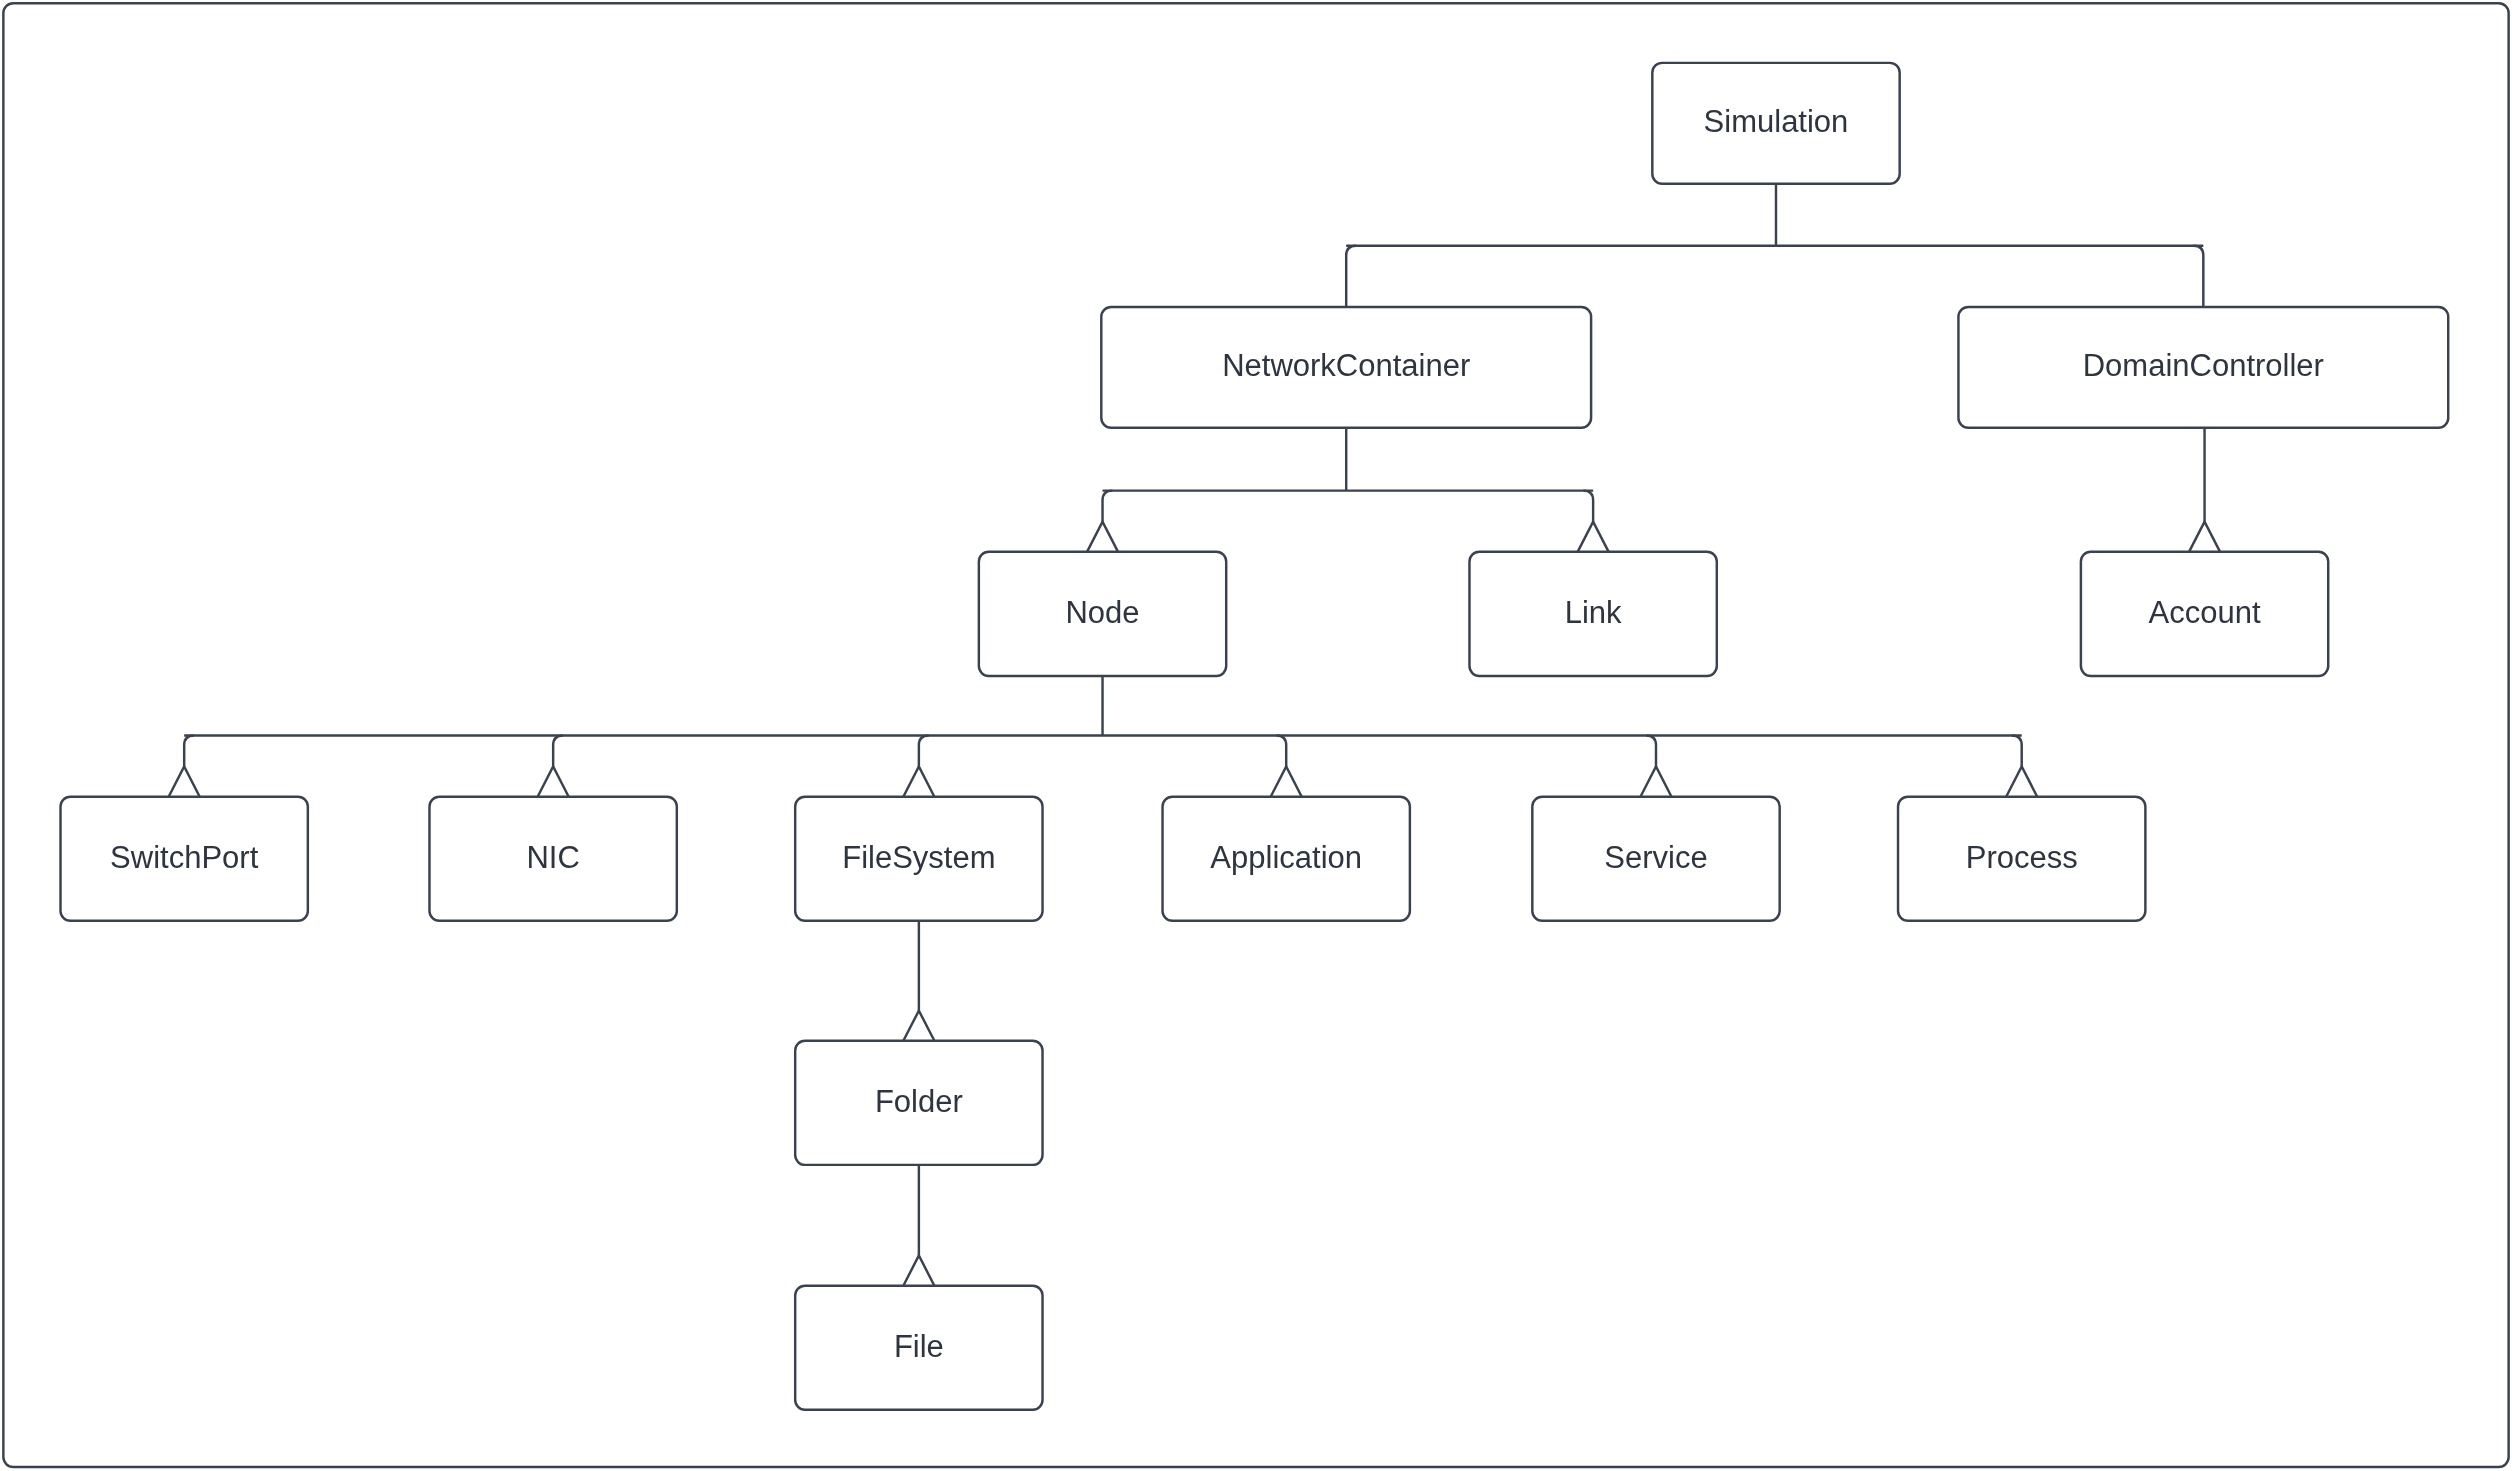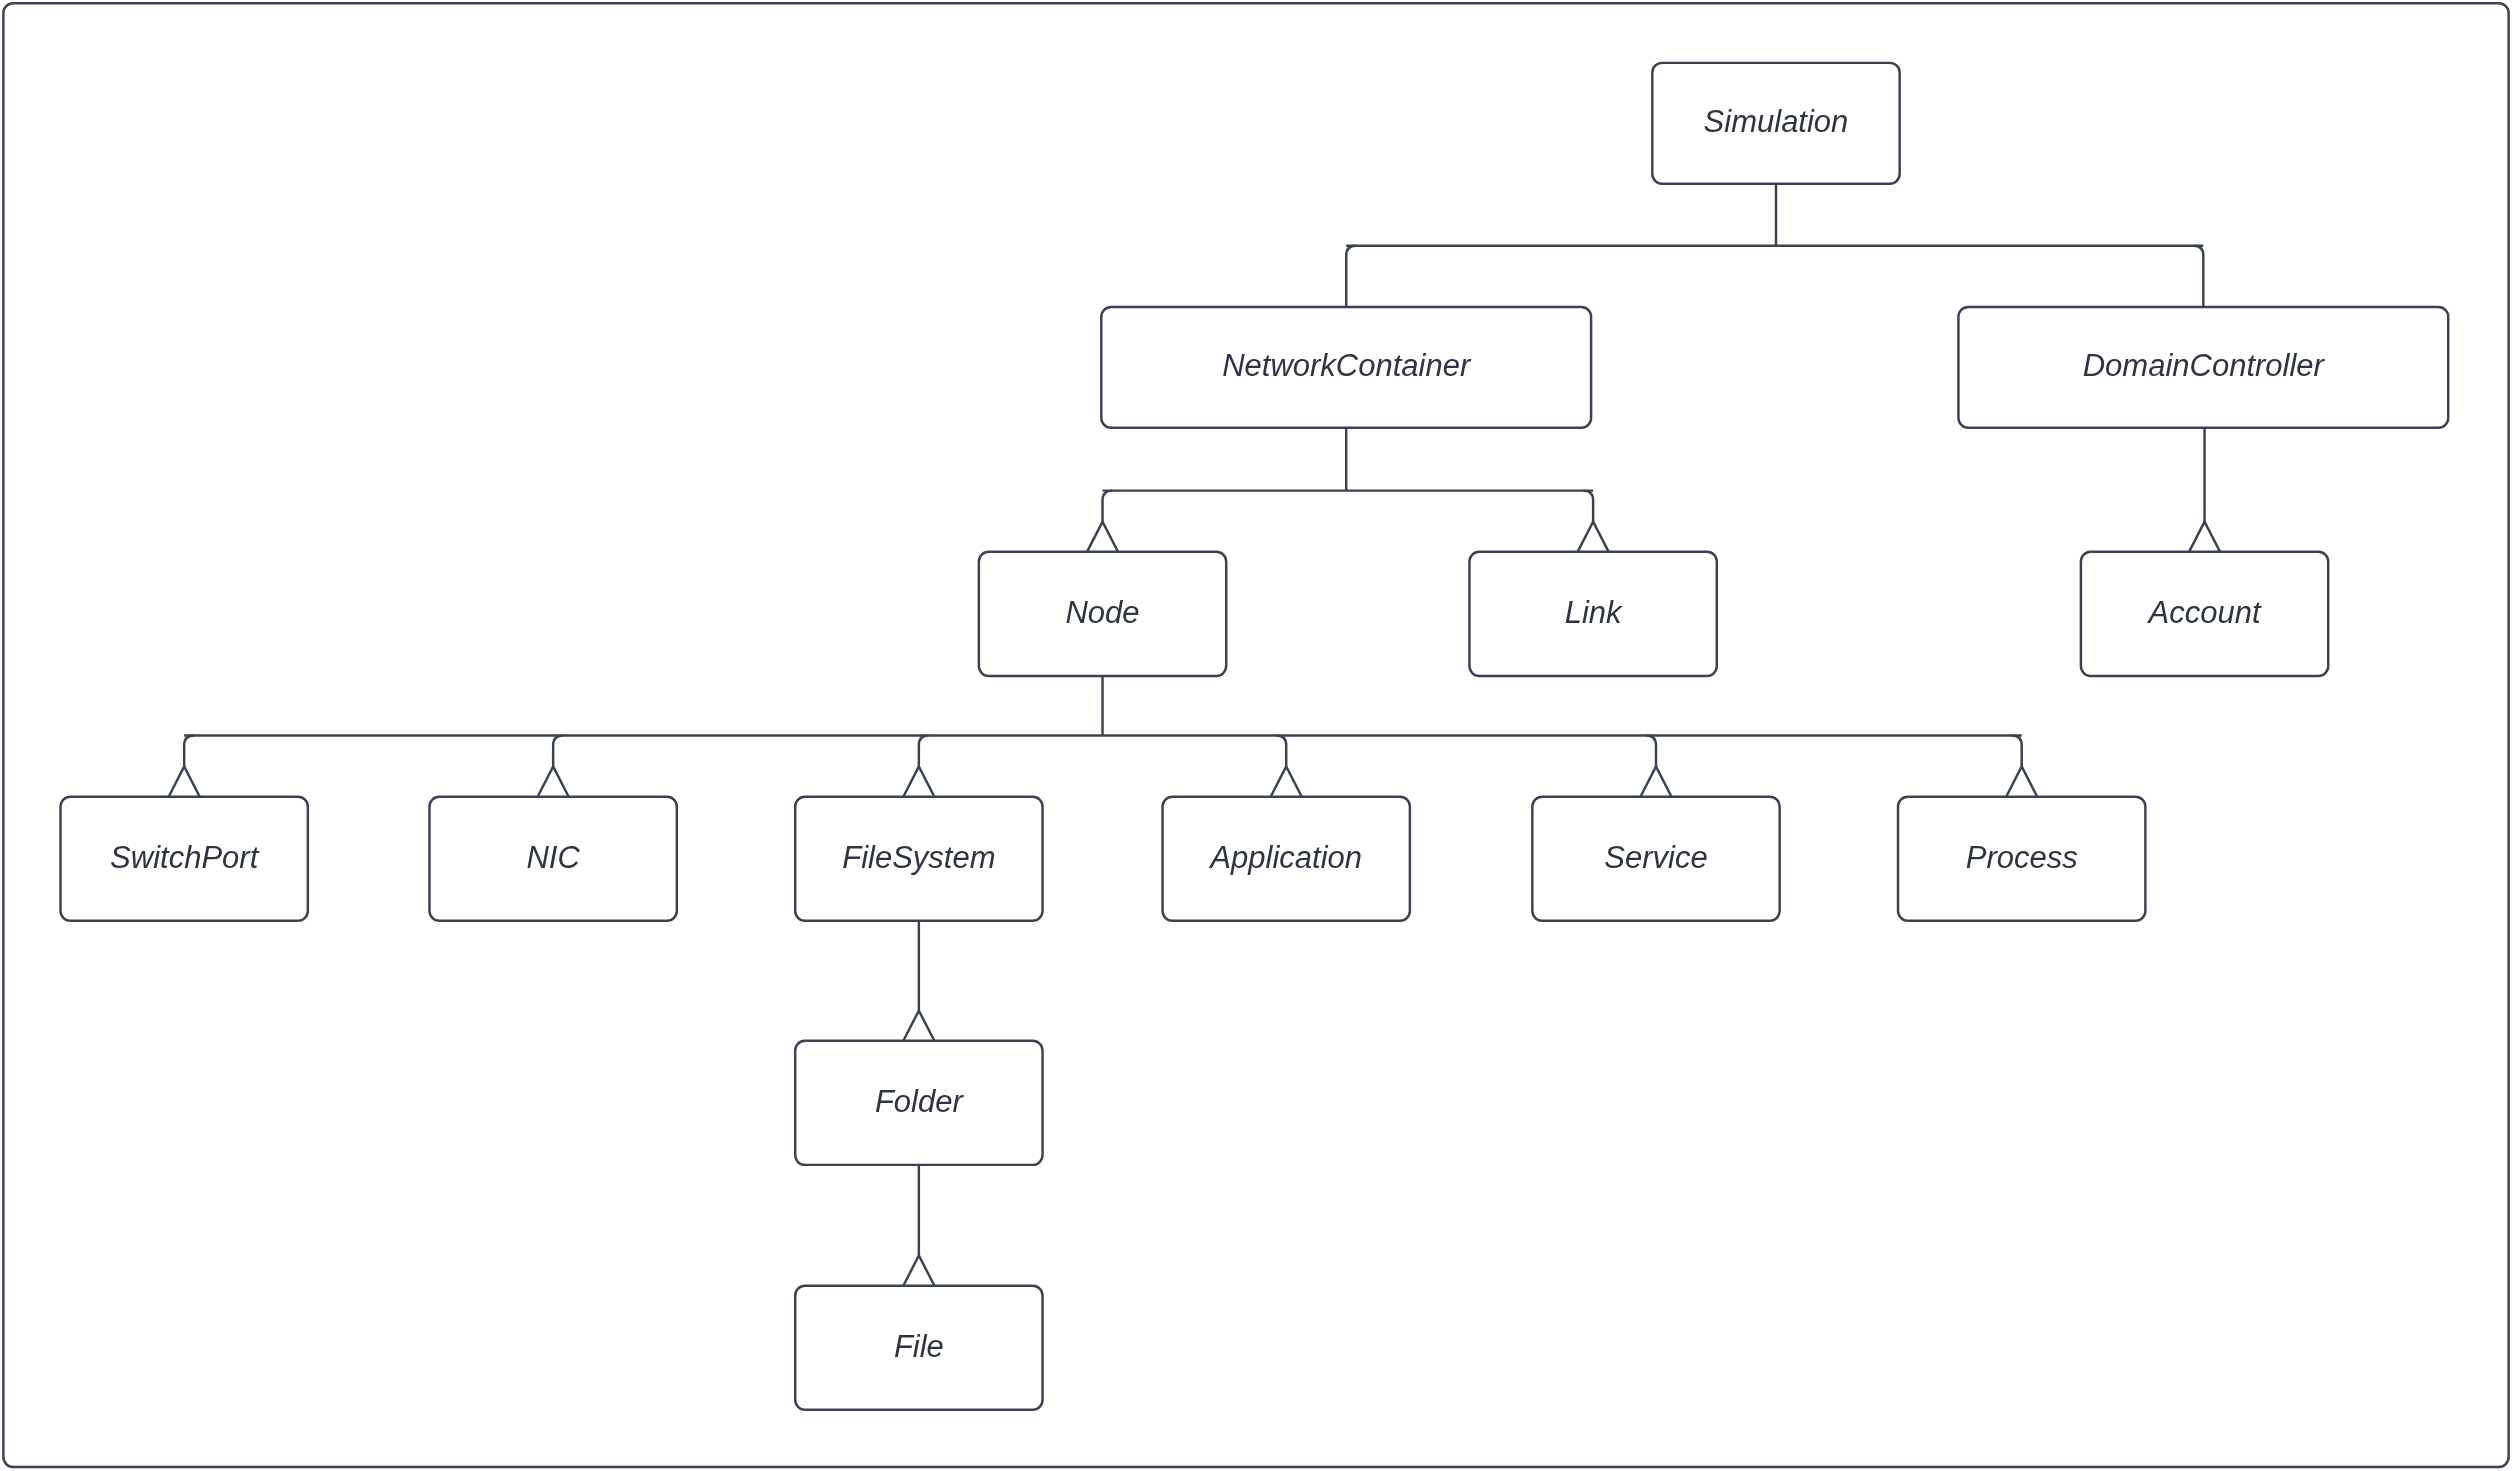--- a/index.html
+++ b/index.html
@@ -11,21 +11,20 @@
   body {
     width: 2512px;
     height: 1471px;
     overflow: hidden;
     font-family: "Liberation Sans", sans-serif;
   }
   #diagram-root {
     position: relative;
     width: 2512px;
     height: 1471px;
-    font-style: italic;
   }
   svg.diagram-canvas {
     display: block;
     width: 2512px;
     height: 1471px;
   }
   .page-frame {
     fill: #ffffff;
     stroke: #3a4250;
     stroke-width: 3;

